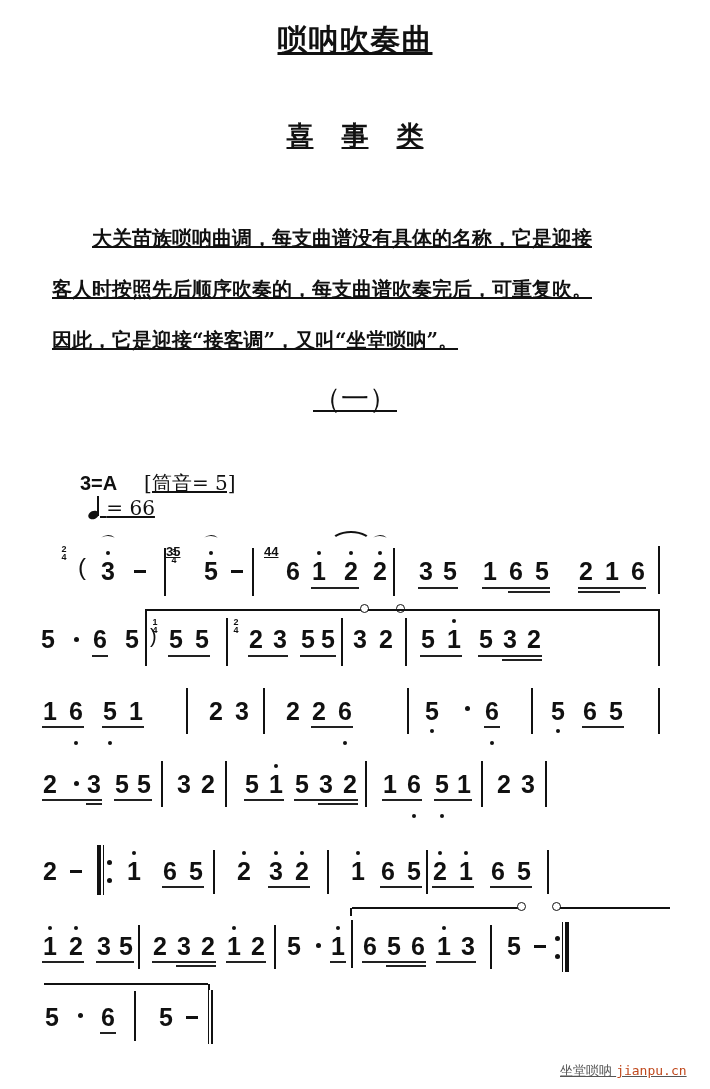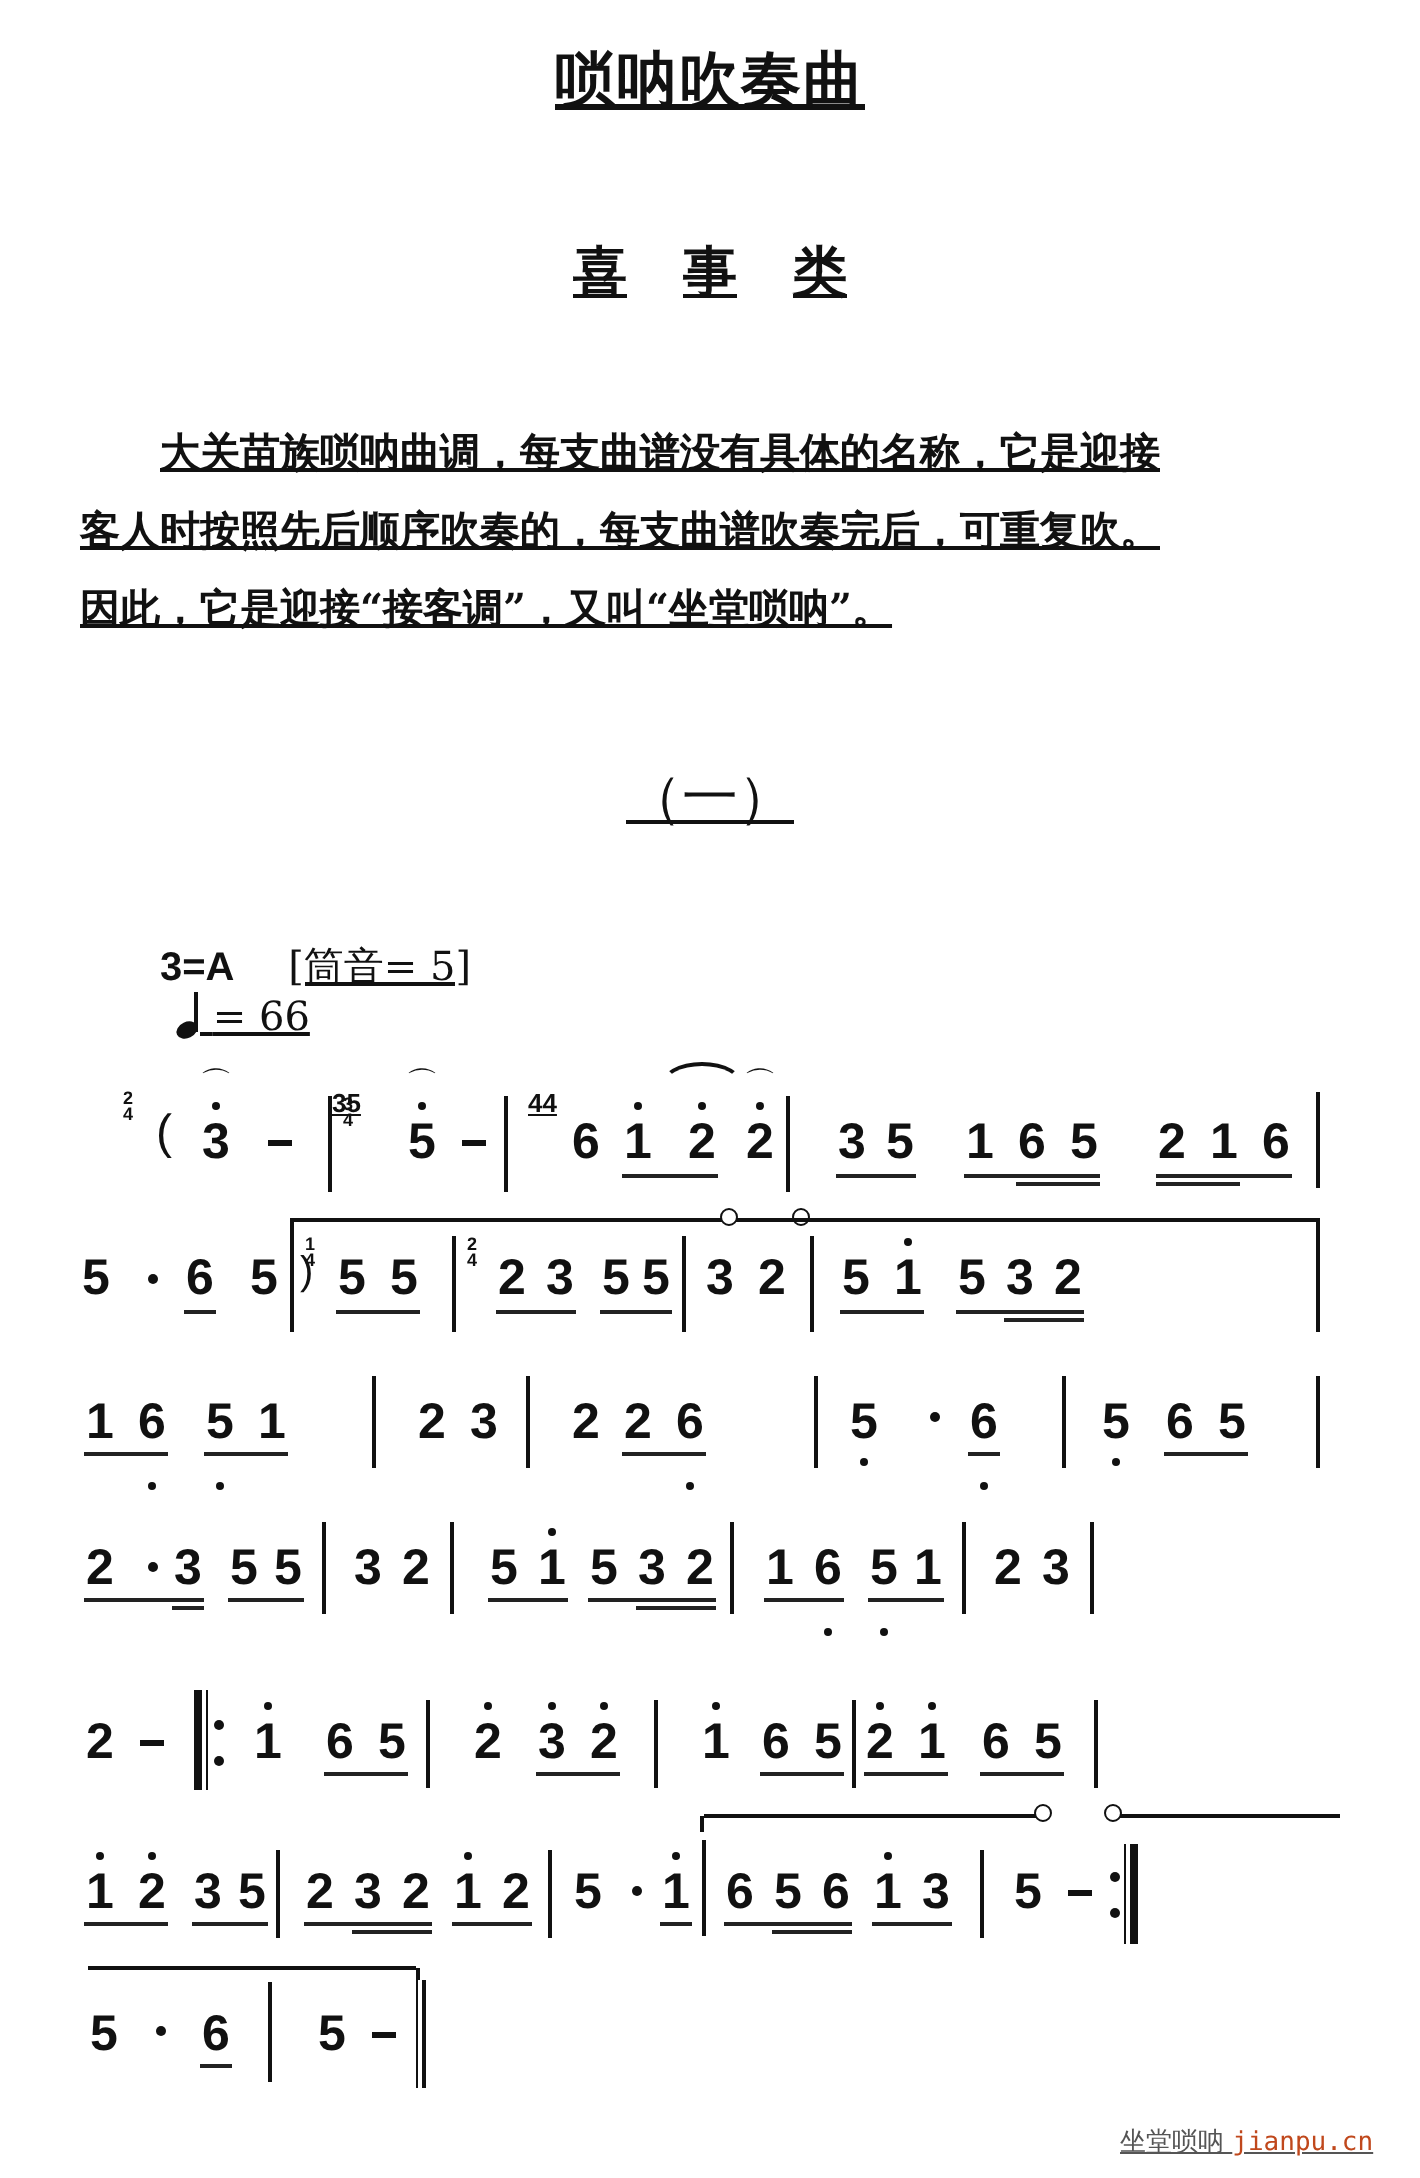--- a/index.html
+++ b/index.html
@@ -6,21 +6,21 @@
   body { width: 710px; height: 1089px; position: relative; overflow: hidden;
          font-family: "Liberation Sans", "DejaVu Sans", sans-serif; color: #111; }
   .serif { font-family: "DejaVu Serif", "Liberation Serif", serif; text-decoration: underline; }
   .title { position: absolute; left: 0; width: 710px; top: 20px; text-align: center;
            font-size: 30px; font-weight: bold; letter-spacing: 1px; }
   .subtitle { position: absolute; left: 0; width: 710px; top: 118px; text-align: center;
               font-size: 27px; font-weight: bold; word-spacing: 20px; }
   .subtitle span { margin: 0 14px; }
   .intro { position: absolute; left: 36px; width: 650px; top: 205px;
            font-size: 20px; line-height: 35px; font-weight: bold; }
-  .intro p { margin: 4px; }
+  .intro p { margin: 16px; }
   .intro .indent { text-indent: 40px; }
   .section { position: absolute; left: 0; width: 710px; top: 380px; text-align: center;
              font-size: 28px; }
   .key { position: absolute; left: 80px; top: 470px; font-size: 20px; font-weight: bold; }
   .key .bracket { font-weight: normal; margin-left: 22px; }
   .tempo { position: absolute; left: 88px; top: 496px; font-size: 20px; }
   .tempo .note-icon { display: inline-block; position: relative; width: 12px; height: 22px; vertical-align: -4px; }
   .tempo .note-icon::before { content: ""; position: absolute; left: 0; bottom: 0; width: 11px; height: 8px;
            background: #111; border-radius: 50%; transform: rotate(-25deg); }
   .tempo .note-icon::after { content: ""; position: absolute; left: 9px; bottom: 3px; width: 2px; height: 20px; background: #111; }

